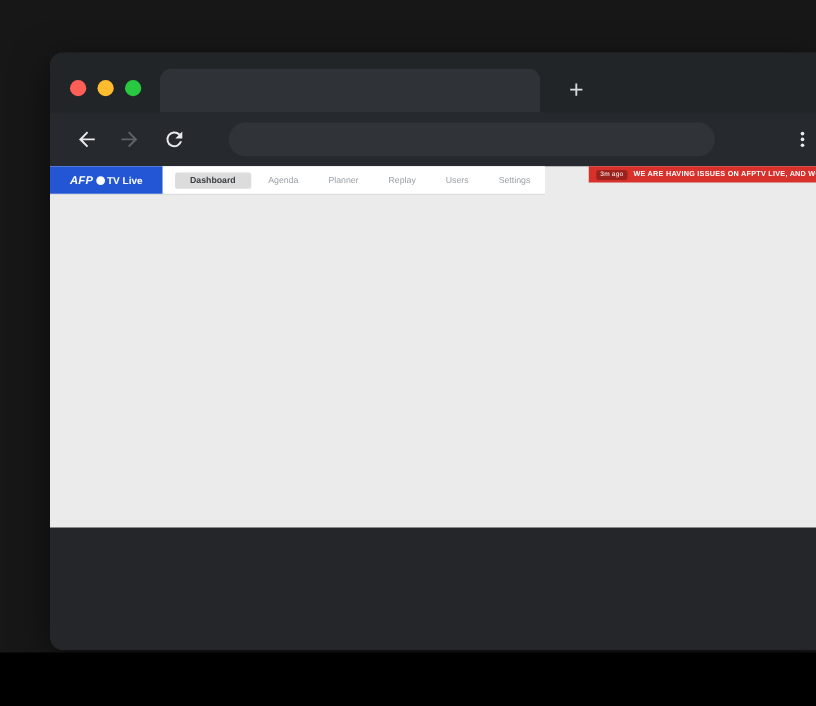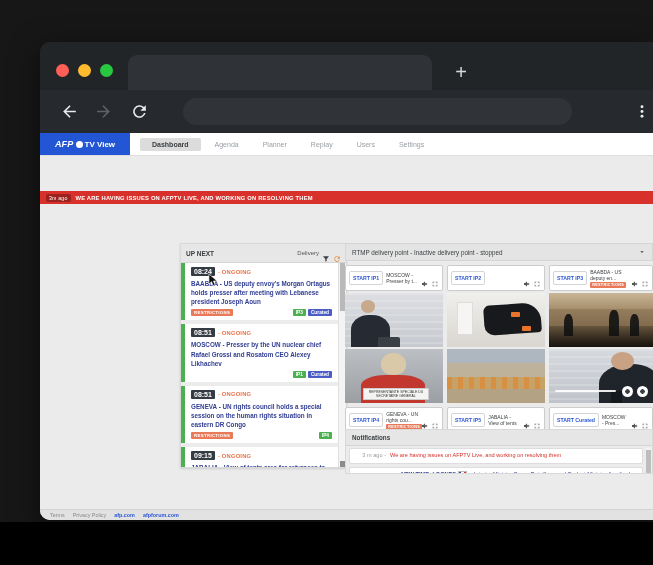--- a/index.html
+++ b/index.html
@@ -23,21 +23,21 @@
   .nav-ic{position:absolute;top:12px;width:19px;height:19px;color:#e8eaed;}
   .nav-ic svg{width:100%;height:100%;fill:currentColor;}
   .ic-back{left:20px;}
   .ic-fwd{left:54px;color:#5f6368;}
   .ic-reload{left:90px;}
   .urlbar{position:absolute;left:143px;top:8px;width:389px;height:27px;border-radius:14px;
           background:#303439;}
   .ic-menu{left:594px;width:16px;height:19px;}
 
   
-  .app{position:relative;height:387px;background:#ebebeb;display:flex;flex-direction:column;gap:35px;}
+  .app{position:relative;height:289px;background:#ebebeb;display:flex;flex-direction:row;gap:35px;}
   .appnav{height:22px;background:#fff;border-bottom:1px solid #ddd;display:flex;align-items:stretch;flex:none;}
   .logo{width:90px;background:#2356d4;color:#fff;display:flex;align-items:center;justify-content:center;gap:2px;flex:none;}
   .logo .afp{font-weight:bold;font-style:italic;font-size:9px;letter-spacing:.2px;}
   .logo .dot{width:7px;height:7px;border-radius:50%;background:#fff;}
   .logo .prod{font-weight:bold;font-size:8px;}
   .navtabs{display:flex;align-items:center;gap:0;padding-left:8px;}
   .navtab{font-size:7px;color:#9aa0a6;padding:3px 12px;}
   .navtab.active{background:#dcdcdc;border-radius:2px;color:#3c4043;font-weight:bold;margin:0 2px;}
   .alert{height:13px;background:#d8302a;color:#fff;display:flex;align-items:center;
          font-size:5.8px;font-weight:bold;padding:0 6px;flex:none;letter-spacing:.2px;}
@@ -198,21 +198,21 @@
         </svg>
     </span>
   </div>
 
   <div class="app">
 
     <div class="appnav">
       <div class="logo">
         <span class="afp">AFP</span>
         <span class="dot"></span>
-        <span class="prod">TV View</span>
+        <span class="prod">TV Live</span>
       </div>
       <div class="navtabs">
         <span class="navtab active">Dashboard</span>
         <span class="navtab">Agenda</span>
         <span class="navtab">Planner</span>
         <span class="navtab">Replay</span>
         <span class="navtab">Users</span>
         <span class="navtab">Settings</span>
       </div>
     </div>

